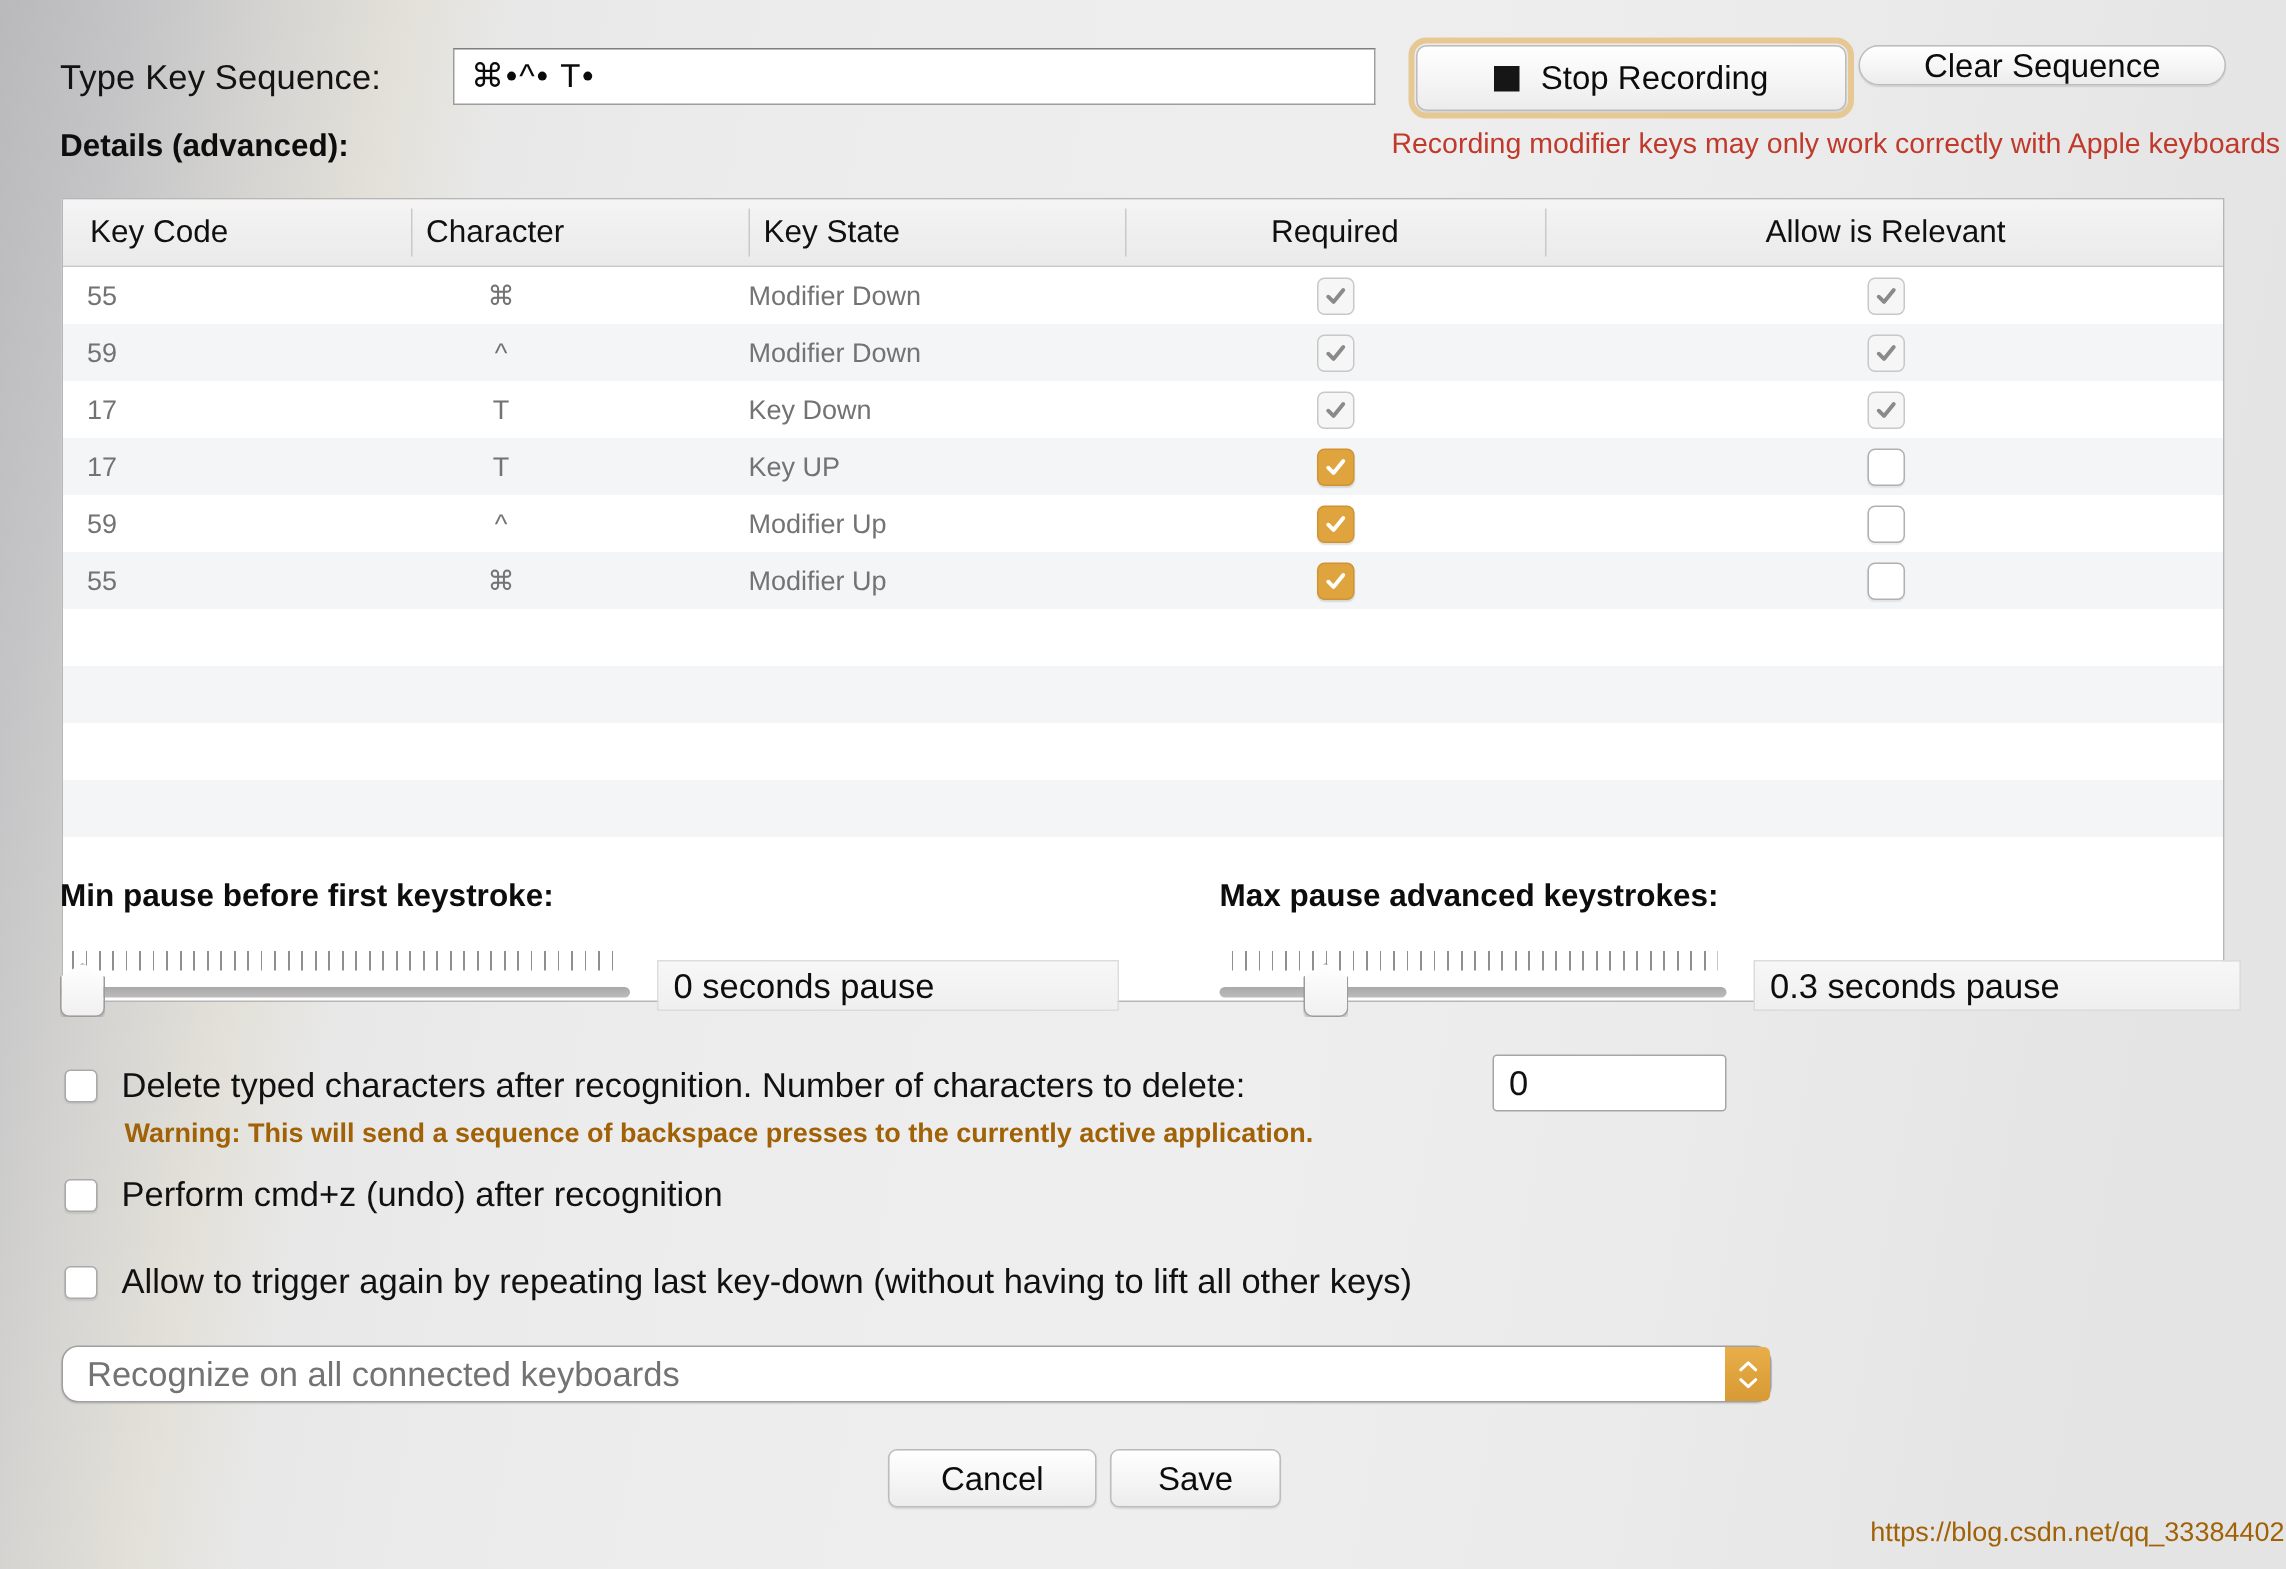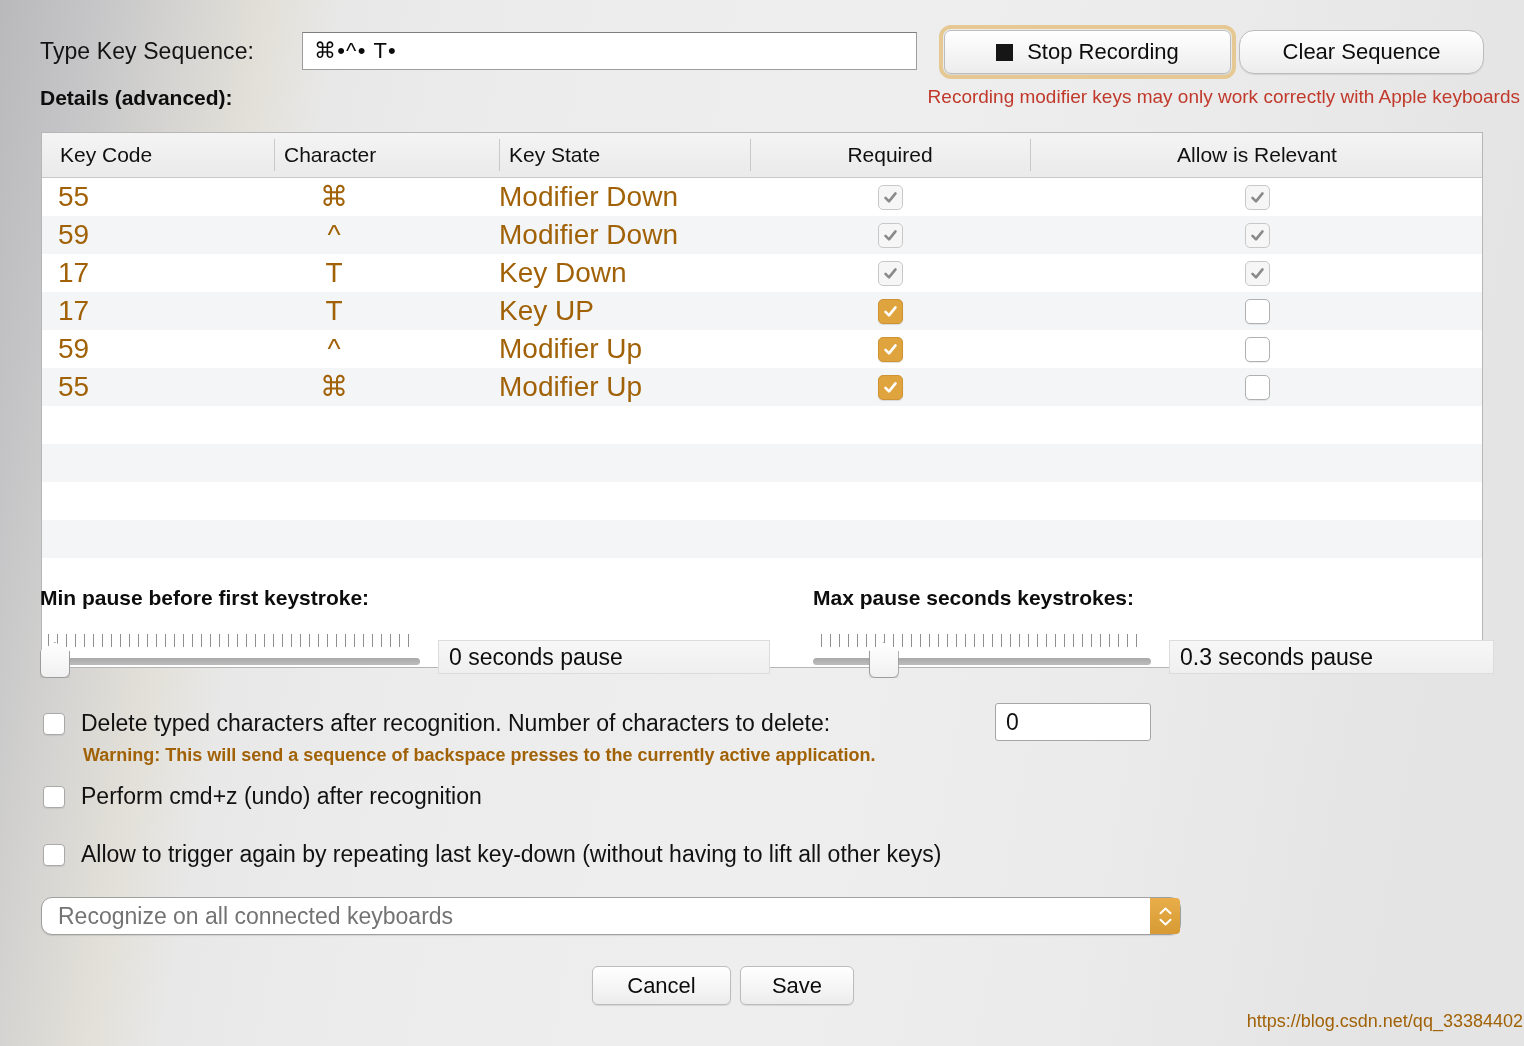--- a/index.html
+++ b/index.html
@@ -89,21 +89,21 @@
   }
   .stop-square {
     width: 17px; height: 17px;
     background: #161616;
     display: inline-block;
   }
   .btn-clear {
     position: absolute;
     left: 1239px; top: 2px;
     width: 245px;
-    height: 44px;
+    height: 27px;
     border-radius: 15px;
   }
 
   .details-label {
     position: absolute;
     left: 40px; top: 86px;
     font-size: 21px;
     font-weight: bold;
     color: #0d0d0d;
   }
@@ -158,22 +158,22 @@
     position: relative;
     height: 38px;
   }
   .trow.odd  { background: #ffffff; }
   .trow.even { background: #f4f5f7; }
   .cell {
     position: absolute;
     top: 0;
     height: 38px;
     line-height: 38px;
-    font-size: 28px;
-    color: #a16207;
+    font-size: 18px;
+    color: #737373;
     box-sizing: border-box;
   }
   .c-keycode  { left: 8px;   width: 200px; padding-left: 8px; }
   .c-char     { left: 232px; width: 120px; text-align: center; }
   .c-state    { left: 457px; width: 280px; padding-left: 0; }
   .c-req      { left: 708px; width: 280px; }
   .c-order    { left: 1075px; width: 280px; }
   .c-req, .c-order { display: flex; align-items: center; justify-content: center; }
 
   .cb {
@@ -260,21 +260,21 @@
     height: 34px;
     background: linear-gradient(#f7f7f7, #efefef);
     border: 1px solid #dcdcdc;
     box-sizing: border-box;
     display: flex;
     align-items: center;
     padding-left: 10px;
     font-size: 23px;
     color: #0d0d0d;
   }
-  .vf-min { left: 398px; width: 332px; }
+  .vf-min { left: 398px; width: 308px; }
   .vf-max { left: 356px; width: 325px; }
 
   
   .opt {
     position: absolute;
     display: flex;
     align-items: center;
   }
   .opt-cb {
     width: 22px; height: 22px;
@@ -525,21 +525,21 @@
       <div class="slider sl-min">
         <div class="ticks"></div>
         <div class="track"></div>
         <div class="thumb" id="thumb-min" style="left: 0px;"></div>
       </div>
       <div class="val-field vf-min">0 seconds pause</div>
     </div>
   </div>
 
   <div class="slider-block sb-max">
-    <div class="sb-title">Max pause seconds keystrokes:</div>
+    <div class="sb-title">Max pause advanced keystrokes:</div>
     <div class="slider-row">
       <div class="slider sl-max">
         <div class="ticks"></div>
         <div class="track"></div>
         <div class="thumb" id="thumb-max" style="left: 55.8px;"></div>
       </div>
       <div class="val-field vf-max">0.3 seconds pause</div>
     </div>
   </div>
 

